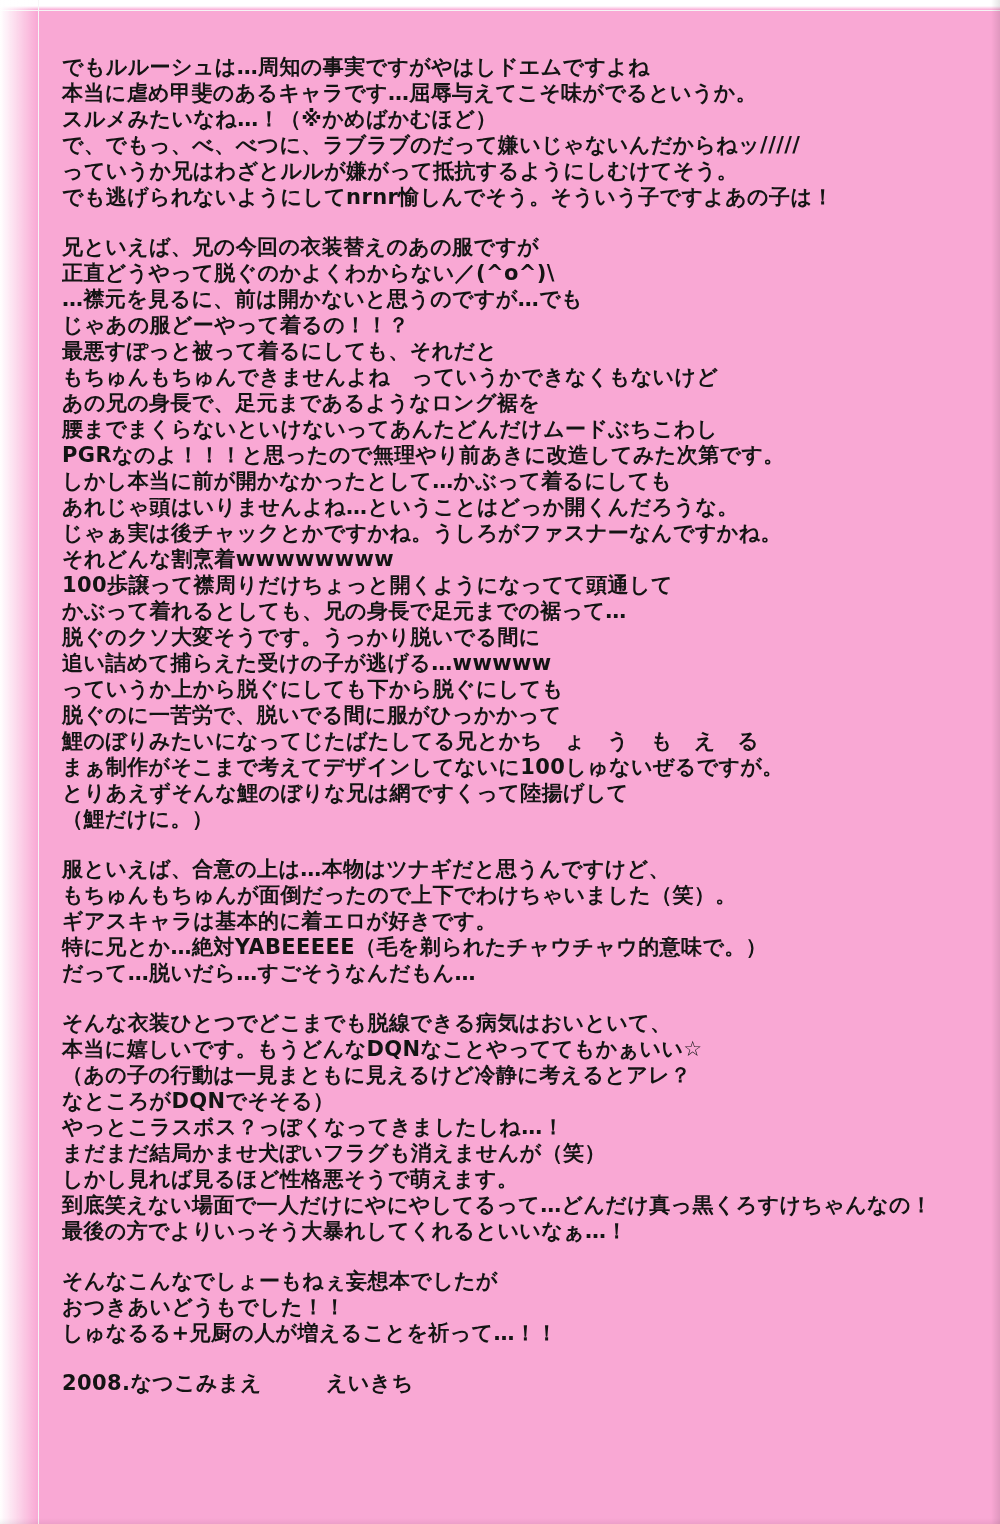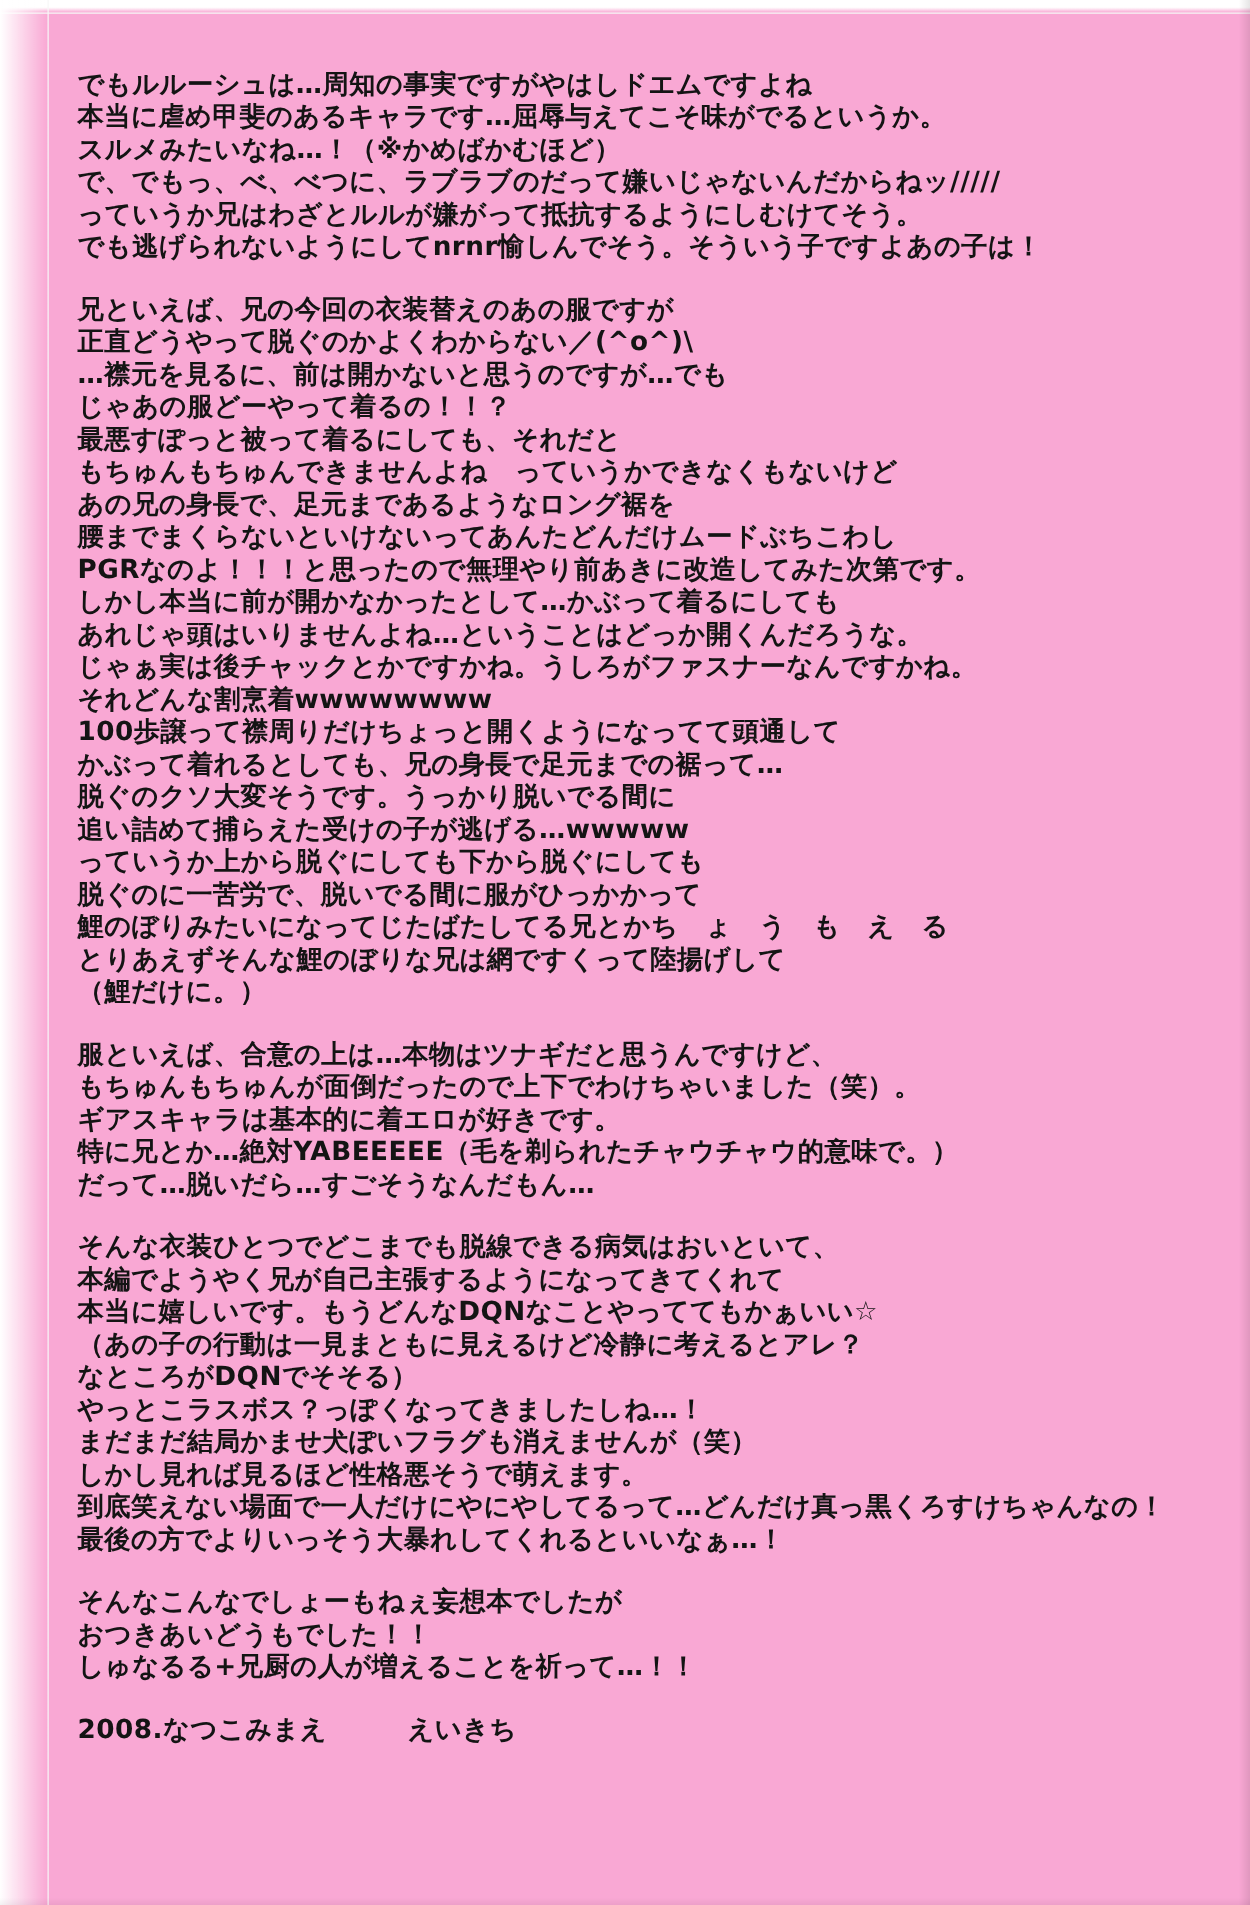--- a/index.html
+++ b/index.html
@@ -103,33 +103,33 @@
           <div class="line">あれじゃ頭はいりませんよね…ということはどっか開くんだろうな。</div>
           <div class="line">じゃぁ実は後チャックとかですかね。うしろがファスナーなんですかね。</div>
           <div class="line">それどんな割烹着wwwwwwww</div>
           <div class="line">100歩譲って襟周りだけちょっと開くようになってて頭通して</div>
           <div class="line">かぶって着れるとしても、兄の身長で足元までの裾って…</div>
           <div class="line">脱ぐのクソ大変そうです。うっかり脱いでる間に</div>
           <div class="line">追い詰めて捕らえた受けの子が逃げる…wwwww</div>
           <div class="line">っていうか上から脱ぐにしても下から脱ぐにしても</div>
           <div class="line">脱ぐのに一苦労で、脱いでる間に服がひっかかって</div>
           <div class="line">鯉のぼりみたいになってじたばたしてる兄とかち　ょ　う　も　え　る</div>
+          <div class="line">まぁ制作がそこまで考えてデザインしてないに100しゅないぜるですが。</div>
           <div class="line">とりあえずそんな鯉のぼりな兄は網ですくって陸揚げして</div>
           <div class="line">（鯉だけに。）</div>
         </div>
         <div class="para">
           <div class="line">服といえば、合意の上は…本物はツナギだと思うんですけど、</div>
           <div class="line">もちゅんもちゅんが面倒だったので上下でわけちゃいました（笑）。</div>
           <div class="line">ギアスキャラは基本的に着エロが好きです。</div>
           <div class="line">特に兄とか…絶対YABEEEEE（毛を剃られたチャウチャウ的意味で。）</div>
           <div class="line">だって…脱いだら…すごそうなんだもん…</div>
         </div>
         <div class="para">
           <div class="line">そんな衣装ひとつでどこまでも脱線できる病気はおいといて、</div>
-          <div class="line">本編でようやく兄が自己主張するようになってきてくれて</div>
           <div class="line">本当に嬉しいです。もうどんなDQNなことやっててもかぁいい☆</div>
           <div class="line">（あの子の行動は一見まともに見えるけど冷静に考えるとアレ？</div>
           <div class="line">なところがDQNでそそる）</div>
           <div class="line">やっとこラスボス？っぽくなってきましたしね…！</div>
           <div class="line">まだまだ結局かませ犬ぽいフラグも消えませんが（笑）</div>
           <div class="line">しかし見れば見るほど性格悪そうで萌えます。</div>
           <div class="line">到底笑えない場面で一人だけにやにやしてるって…どんだけ真っ黒くろすけちゃんなの！</div>
           <div class="line">最後の方でよりいっそう大暴れしてくれるといいなぁ…！</div>
         </div>
         <div class="para">

